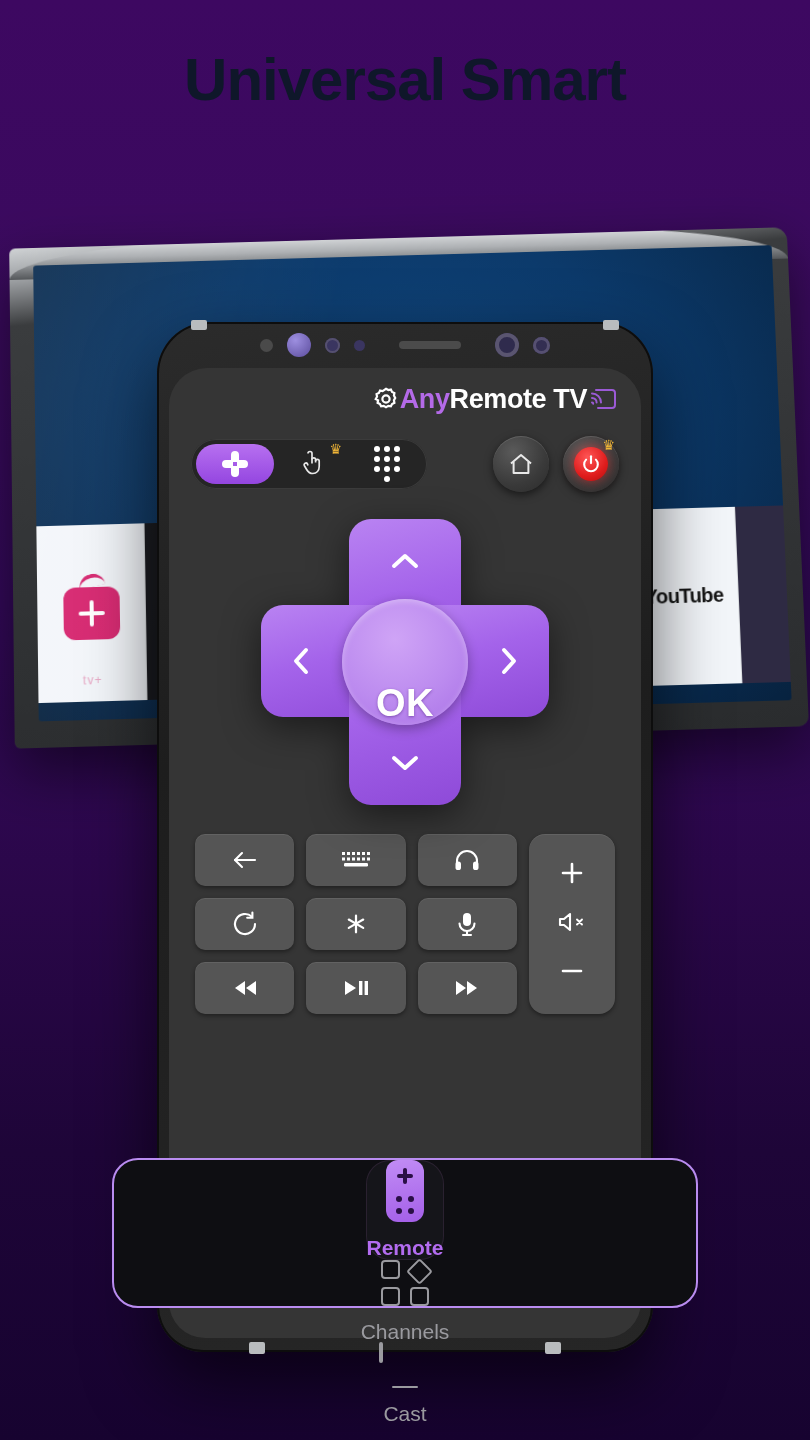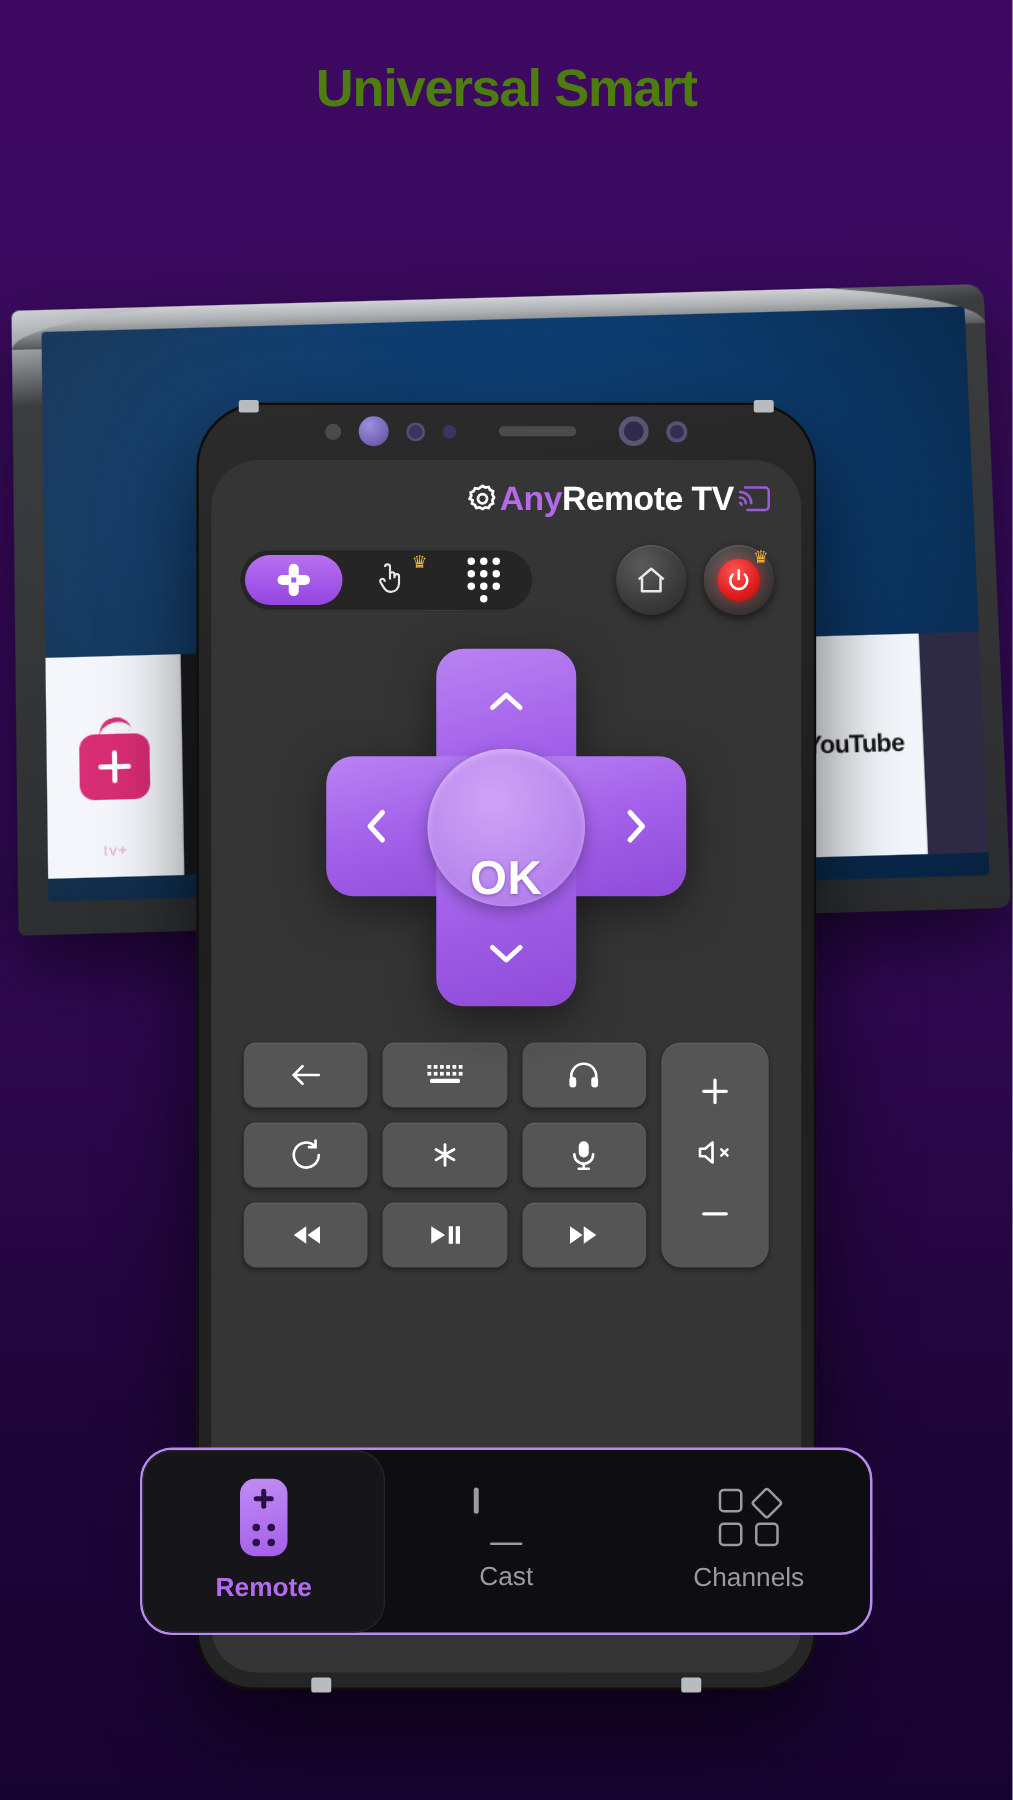--- a/index.html
+++ b/index.html
@@ -6,21 +6,21 @@
   html,body { width:810px; height:1440px; overflow:hidden; }
   body {
     font-family:"Liberation Sans", sans-serif;
     background:linear-gradient(180deg,#3d0861 0%,#3a0a5e 22%,#33085a 42%,#2a0749 62%,#1e0538 80%,#170330 100%);
     position:relative;
   }
 
   
   .headline { position:absolute; top:48px; left:0; width:810px; text-align:center; z-index:30; }
   .headline .l1 {
-    display:block; font-size:42px; font-weight:bold; color:#4d7c0f;
+    display:block; font-size:60px; font-weight:bold; color:#0f172a;
     letter-spacing:-1px; line-height:1.08;
   }
   .headline .l2 {
     display:block; font-size:52px; font-weight:bold; color:#ffffff;
     letter-spacing:-0.5px; line-height:1.15; margin-top:6px;
   }
 
   
   .tv-wrap { position:absolute; left:8px; top:205px; width:794px; height:545px; z-index:5; }
   .tv-body {
@@ -210,21 +210,21 @@
      display:flex; align-items:center; justify-content:center;
      box-shadow:0 2px 4px rgba(0,0,0,.4), inset 0 1px 0 rgba(255,255,255,.08); }
   .vcol { width:86px; background:#555555; border-radius:16px;
      display:flex; flex-direction:column; align-items:center; justify-content:space-around;
      padding:16px 0; box-shadow:0 2px 4px rgba(0,0,0,.4), inset 0 1px 0 rgba(255,255,255,.08); }
 
   
   .bottomnav {
     position:absolute; left:112px; top:1158px; width:586px; height:150px; z-index:20;
     background:#0e0e12; border-radius:26px; border:2px solid #b98cf0;
-    display:flex; align-items:center;
+    display:flex; align-items:center;flex-direction:column;
   }
   .navitem { flex:1; display:flex; flex-direction:column; align-items:center; gap:14px; }
   .navitem.active { background:#15151a; border-radius:24px; height:100%;
      justify-content:center; box-shadow:inset 0 0 0 1px #2a2130; }
   .nav-label { font-size:21px; color:#9a9a9f; }
   .navitem.active .nav-label { color:#b36cf0; font-weight:bold; }
   .remote-ico { width:38px; height:62px; border-radius:12px;
      background:linear-gradient(170deg,#c18cf5,#a45fe8); position:relative; }
   .remote-ico .plus { position:absolute; left:50%; top:16px; transform:translate(-50%,-50%); }
   .remote-ico .plus:before,.remote-ico .plus:after{ content:""; position:absolute; background:#2a0f46; border-radius:2px;}
@@ -534,28 +534,28 @@
       <span class="remote-dots">
           <i></i>
           <i></i>
           <i></i>
           <i></i>
         </span>
     </span>
     <span class="nav-label">Remote</span>
   </div>
   <div class="navitem">
-    <span class="monitor-ico">
-      <span class="scr"></span>
-      <span class="std"></span>
-    </span>
-    <span class="nav-label">Cast</span>
-  </div>
-  <div class="navitem">
     <span class="shapes-ico">
       <i class="s1"></i>
         <i class="s2"></i>
         <i class="s3"></i>
         <i class="s4"></i>
     </span>
     <span class="nav-label">Channels</span>
   </div>
+  <div class="navitem">
+    <span class="monitor-ico">
+      <span class="scr"></span>
+      <span class="std"></span>
+    </span>
+    <span class="nav-label">Cast</span>
+  </div>
 </div>
 
 </body></html>

